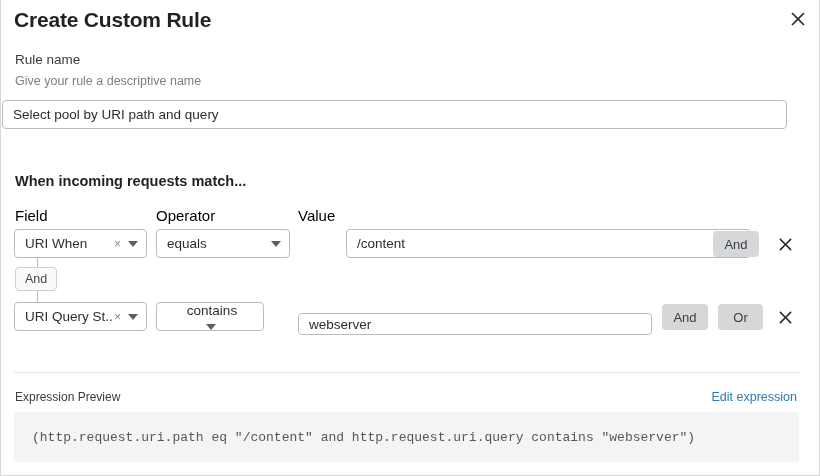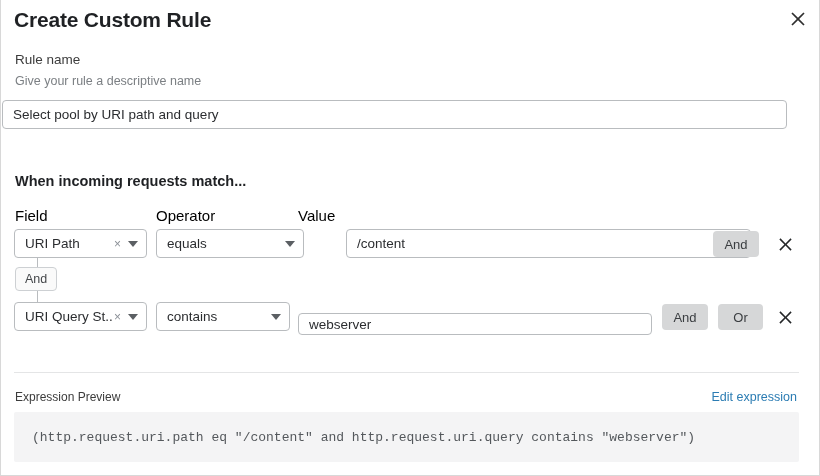--- a/index.html
+++ b/index.html
@@ -253,26 +253,26 @@
   <div class="helper-text">Give your rule a descriptive name</div>
   <input class="text-input" id="rule-name-input" type="text" value="Select pool by URI path and query" style="">
 
   <div class="match-heading">When incoming requests match...</div>
 
   <div class="col-label" id="field-label">Field</div>
   <div class="col-label" id="operator-label">Operator</div>
   <div class="col-label" id="value-label">Value</div>
 
   <div class="select" style="left:13px; top:229px; width:133px;">
-    <span class="sel-text">URI Path</span>
+    <span class="sel-text">URI When</span>
     <span class="clear-x">×</span>
     <span class="caret"></span>
   </div>
 
-  <div class="select" style="left:155px; top:229px; width:148px;gap:26px;">
+  <div class="select" style="left:155px; top:229px; width:134px;gap:26px;">
     <span class="sel-text">equals</span>
     <span class="caret"></span>
   </div>
 
   <input class="text-input" type="text" style="left: 297px; top: 229px; width: 405px; height: 29px; margin-left: 48px;" value="/content">
 
   <button class="pill" style="left:712px; top:231px; width:46px;">And</button>
 
   <div class="row-x" style="left:774px; top:233px;">
     <svg width="13" height="13" viewBox="0 0 14 14" aria-hidden="true">
@@ -283,21 +283,21 @@
   <div class="connector-line" style="left:36px; top:258px; height:10px;"></div>
   <div class="conn-label" style="left:14px; top:267px;">And</div>
   <div class="connector-line" style="left:36px; top:291px; height:11px;"></div>
 
   <div class="select" style="left:13px; top:302px; width:133px;">
     <span class="sel-text">URI Query St...</span>
     <span class="clear-x">×</span>
     <span class="caret"></span>
   </div>
 
-  <div class="select" style="left:155px; top:302px; width:134px;">
+  <div class="select" style="left:155px; top:302px; width:108px;flex-direction:column;">
     <span class="sel-text">contains</span>
     <span class="caret"></span>
   </div>
 
   <input class="text-input" type="text" style="left: 297px; top: 313px; width: 354px; height: 22px;" value="webserver">
 
   <button class="pill" style="left:661px; top:304px; width:46px;">And</button>
   <button class="pill" style="left:717px; top:304px; width:45px;">Or</button>
 
   <div class="row-x" style="left:774px; top:306px;">

